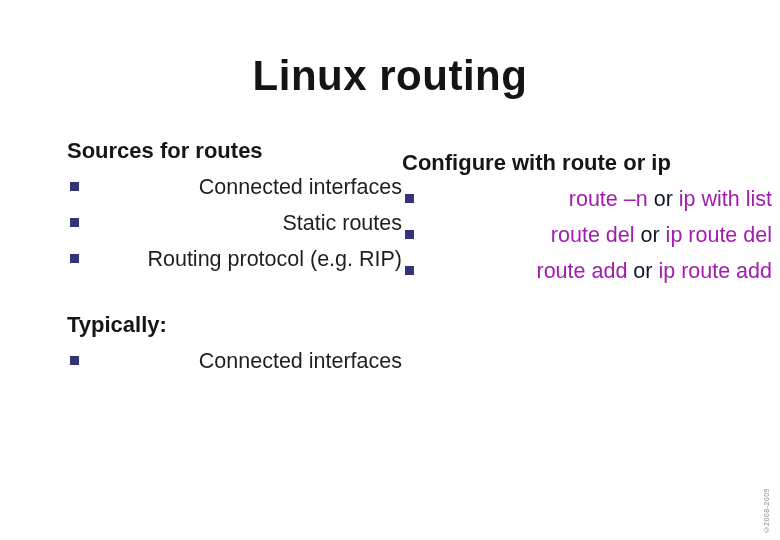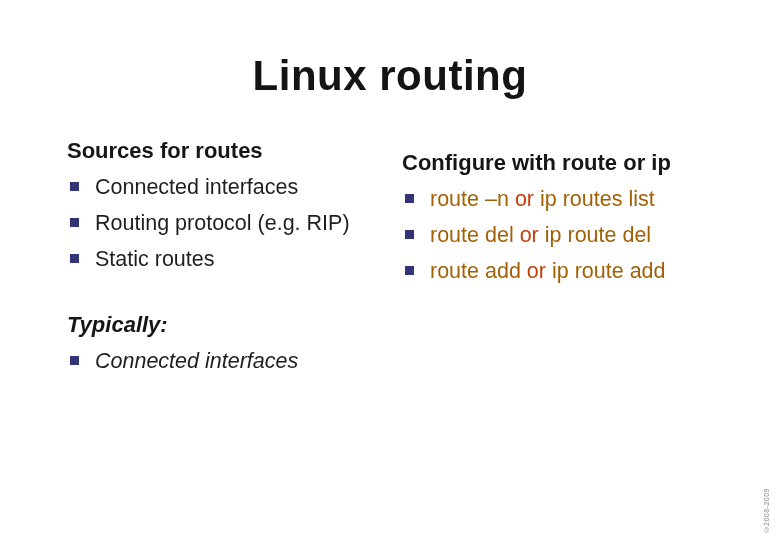--- a/index.html
+++ b/index.html
@@ -21,47 +21,48 @@
     margin: 0;
     text-align: center;
     font-size: 42px;
     font-weight: 700;
     color: #141414;
     letter-spacing: 0.5px;
   }
   .col { position: absolute; }
   .col-left   { left: 67px;  top: 139px; width: 335px; }
   .col-right  { left: 402px; top: 151px; width: 370px; }
-  .col-second { left: 67px;  top: 313px; width: 335px; font-style: italic; }
+  .col-second { left: 67px;  top: 313px; width: 335px; }
   .col h2 {
     margin: 0;
     font-size: 22px;
     line-height: 24px;
     font-weight: 700;
     color: #161616;
   }
   .col ul { list-style: none; margin: 0; padding: 0; }
   .col li {
     position: relative;
     margin-top: 12px;
     padding-left: 28px;
     font-size: 21.5px;
     line-height: 24px;
     color: #1f1f1f;
+    text-align: right;
   }
   .bullet {
     position: absolute;
     left: 3px;
     top: 7px;
     width: 9px;
     height: 9px;
     background: #333377;
   }
-  .cmd { color: #a16207; }
-  .conn { color: #c2410c; }
+  .cmd { color: #a21caf; }
+  .conn { color: #0f172a; }
   .side-caption {
     position: absolute;
     right: 10px;
     bottom: 7px;
     writing-mode: vertical-rl;
     transform: rotate(180deg);
     font-size: 7px;
     letter-spacing: 0.5px;
     color: #888888;
     white-space: nowrap;
@@ -76,37 +77,37 @@
 
   <section class="col col-left">
     <h2>Sources for routes</h2>
     <ul>
       <li>
         <span class="bullet"></span>
         <span>Connected interfaces</span>
       </li>
       <li>
         <span class="bullet"></span>
-        <span>Routing protocol (e.g. RIP)</span>
+        <span>Static routes</span>
       </li>
       <li>
         <span class="bullet"></span>
-        <span>Static routes</span>
+        <span>Routing protocol (e.g. RIP)</span>
       </li>
     </ul>
   </section>
 
   <section class="col col-right">
     <h2>Configure with route or ip</h2>
     <ul>
       <li>
         <span class="bullet"></span>
         <span class="cmd">route –n</span>
         <span class="conn">or</span>
-        <span class="cmd">ip routes list</span>
+        <span class="cmd">ip with list</span>
       </li>
       <li>
         <span class="bullet"></span>
         <span class="cmd">route del</span>
         <span class="conn">or</span>
         <span class="cmd">ip route del</span>
       </li>
       <li>
         <span class="bullet"></span>
         <span class="cmd">route add</span>

